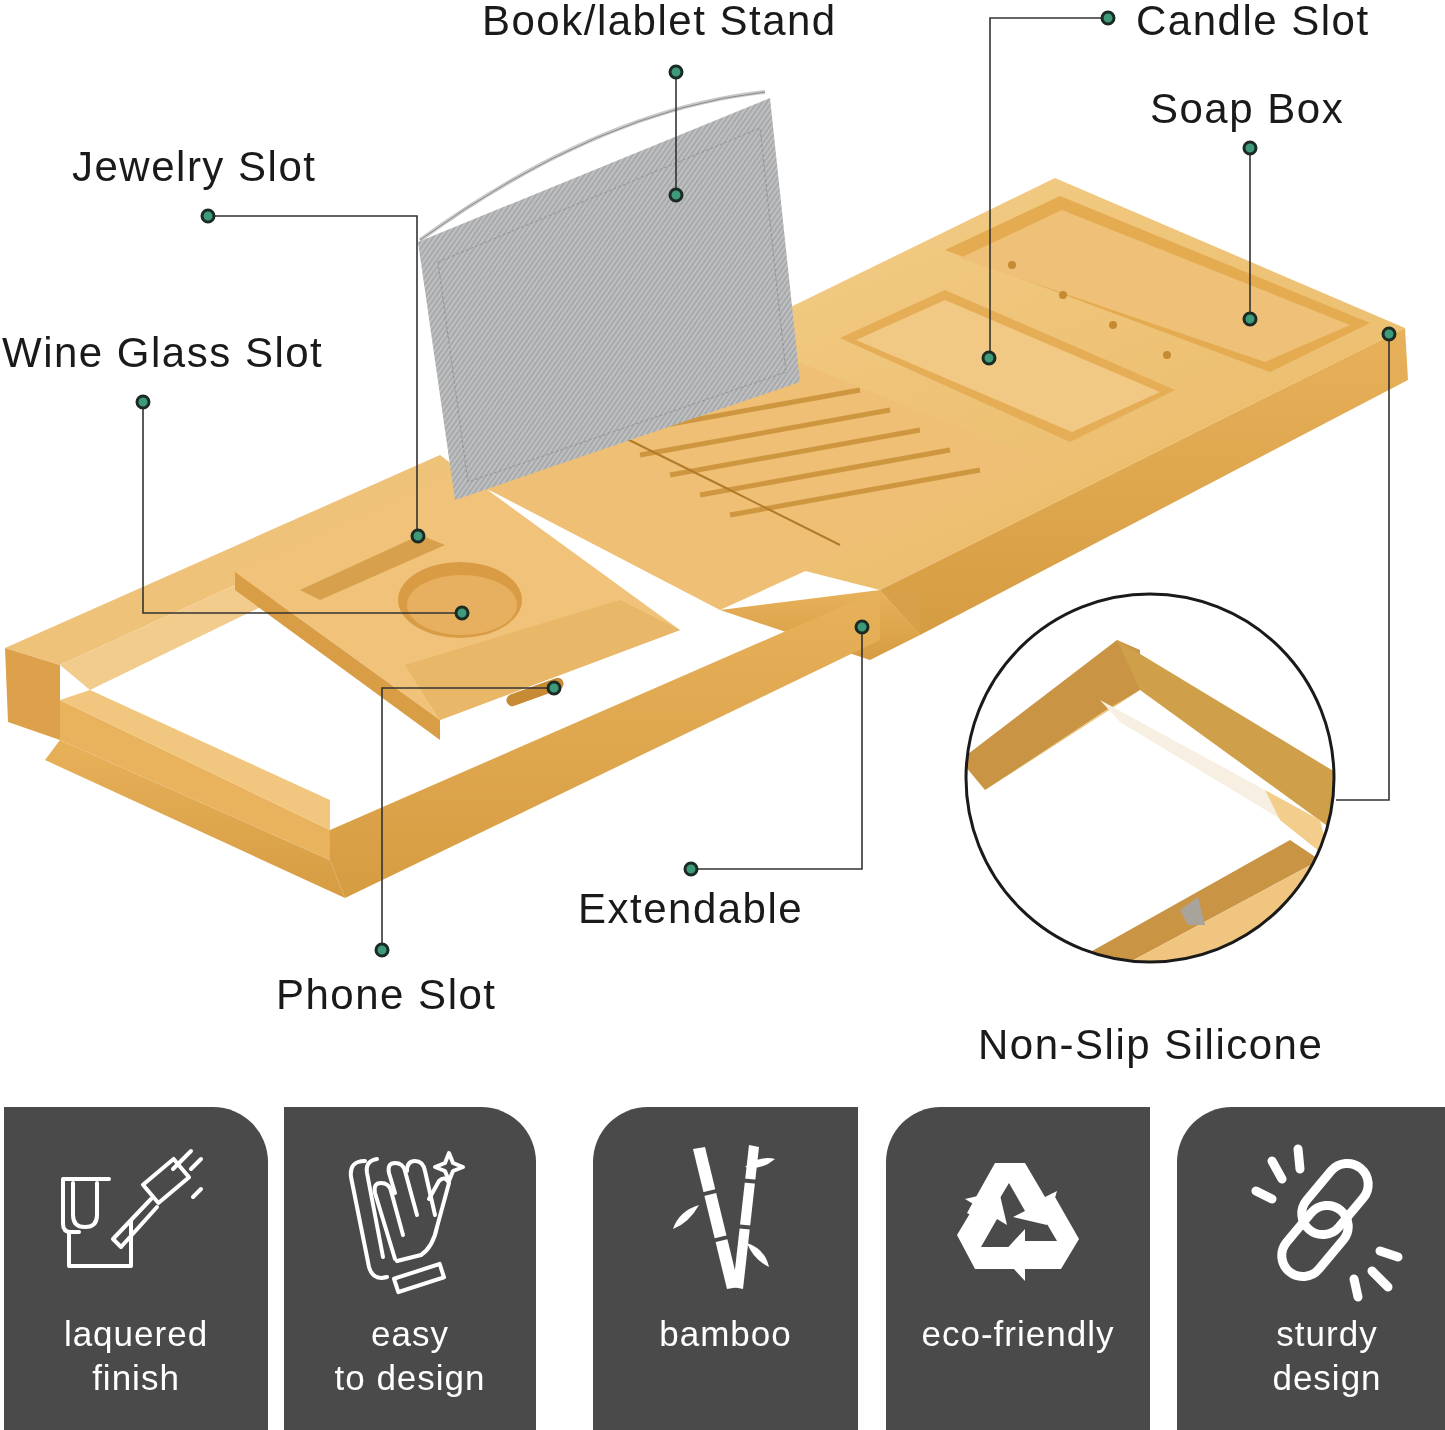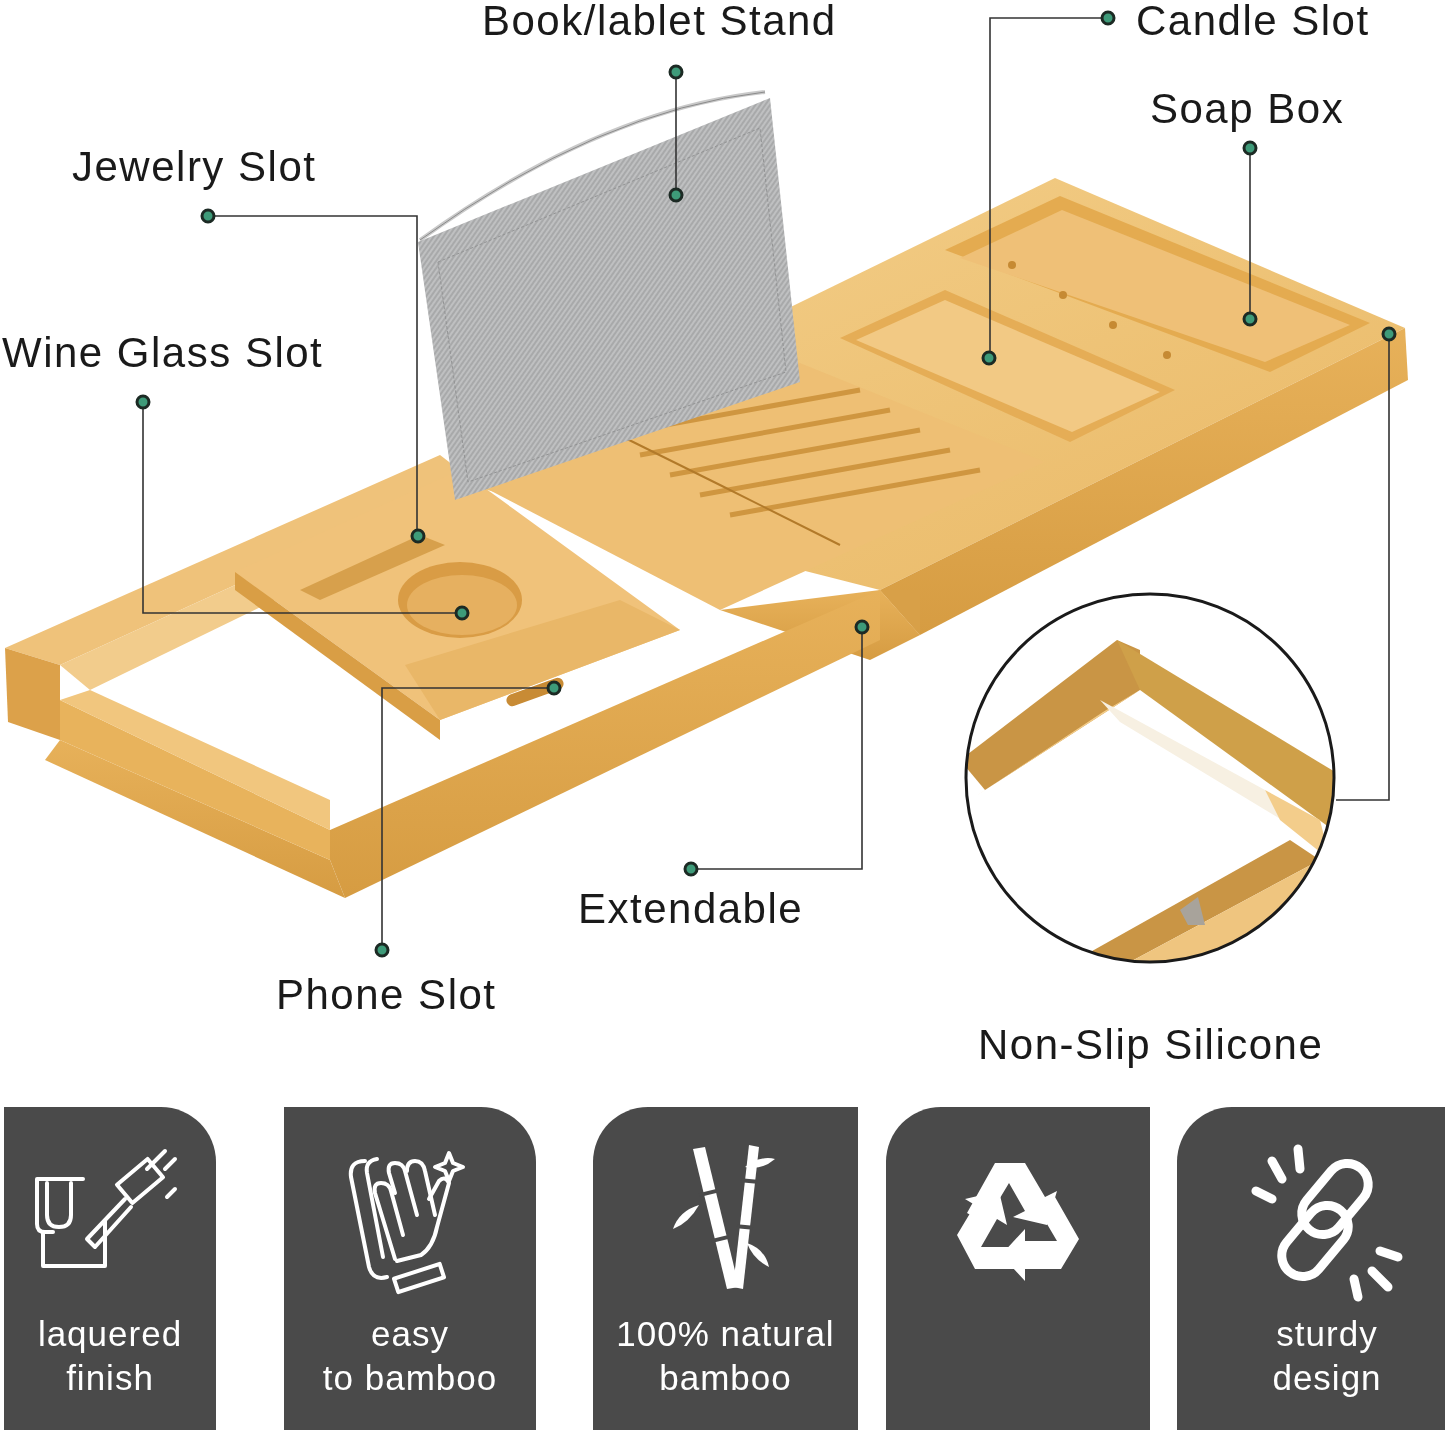--- a/index.html
+++ b/index.html
@@ -137,21 +137,21 @@
 
 <div class="label" style="left:482px; top:0px;text-align:right;">Book/lablet Stand</div>
 <div class="label" style="left:1136px; top:0px;">Candle Slot</div>
 <div class="label" style="left:1150px; top:88px;">Soap Box</div>
 <div class="label" style="left:72px; top:146px;">Jewelry Slot</div>
 <div class="label" style="left:2px; top:332px;">Wine Glass Slot</div>
 <div class="label" style="left:578px; top:888px;">Extendable</div>
 <div class="label" style="left:276px; top:974px;">Phone Slot</div>
 <div class="label" style="left:978px; top:986px;margin-top:38px;">Non-Slip Silicone</div>
 
-<div class="card r" style="left:4px; width:212px;">
+<div class="card r" style="left:4px; width:264px;">
   <svg class="icon" viewBox="0 0 170 170" fill="none" stroke="#fff" stroke-width="4" stroke-linecap="round" stroke-linejoin="round">
     <path d="M12,40 h46 M12,40 v45 q0,8 8,8 h8"></path>
     <path d="M22,44 v32 q0,12 12,12 q12,0 12,-12 v-32"></path>
     <path d="M18,93 v34 h62 v-45"></path>
     <rect x="95" y="30" width="40" height="24" transform="rotate(-40 115 42)"></rect>
     <path d="M100,60 L62,100 l8,8 l36,-40"></path>
     <path d="M140,12 l-18,18 M150,20 l-10,10 M150,50 l-8,8"></path>
   </svg>
   <div class="txt">
       <span>laquered</span>
@@ -165,48 +165,51 @@
     <path d="M52,20 q-12,2 -10,14 l16,84"></path>
     <path d="M70,120 l-20,-66 q-2,-10 6,-10 q8,0 10,8 l12,44"></path>
     <path d="M70,54 l-6,-20 q-2,-10 6,-10 q8,0 10,8 l12,44"></path>
     <path d="M82,32 q0,-10 8,-10 q8,0 10,10 l10,44"></path>
     <path d="M104,60 l10,-18 q6,-6 10,2 l-12,44 q-4,20 -16,28 l-24,6"></path>
     <rect x="70" y="132" width="48" height="14" transform="rotate(-18 94 139)"></rect>
     <path d="M124,14 l4,10 l10,4 l-10,4 l-4,10 l-4,-10 l-10,-4 l10,-4 z"></path>
   </svg>
   <div class="txt">
       <span>easy</span>
-      <span>to bamboo</span>
+      <span>to design</span>
     </div>
 </div>
 
 <div class="card l" style="left:593px; width:265px;">
   <svg class="icon" viewBox="0 0 170 170" fill="#fff">
     <polygon points="52,10 64,8 98,148 86,150"></polygon>
     <polygon points="108,6 118,8 102,150 92,148"></polygon>
     <rect x="58" y="52" width="18" height="4" fill="#4a4a4a" transform="rotate(-14 67 54)"></rect>
     <rect x="70" y="98" width="18" height="4" fill="#4a4a4a" transform="rotate(-14 79 100)"></rect>
     <rect x="100" y="40" width="16" height="4" fill="#4a4a4a" transform="rotate(6 108 42)"></rect>
     <rect x="96" y="86" width="16" height="4" fill="#4a4a4a" transform="rotate(6 104 88)"></rect>
     <path d="M58,66 q-20,6 -26,24 q16,-6 26,-24z"></path>
     <path d="M104,28 q16,-12 30,-8 q-14,12 -30,8z"></path>
     <path d="M106,104 q18,6 22,24 q-16,-8 -22,-24z"></path>
   </svg>
   <div class="txt">
-      <span>100% natural</span>
       <span>bamboo</span>
     </div>
 </div>
 
 <div class="card l" style="left:886px; width:264px;">
   <svg class="icon" viewBox="0 0 170 170" fill="#fff">
     <path d="M62,24 h30 l20,34 l12,-6 l-10,34 l-34,-8 l12,-6 l-16,-28 l-24,40 l-18,-10 z"></path>
     <path d="M24,96 l18,-30 l-10,-6 l34,-8 l8,34 l-10,-6 l-16,28 h40 v22 h-46 z"></path>
     <path d="M146,100 l-18,30 h-36 v12 l-24,-26 l24,-26 v12 h32 l-20,-34 l18,-10 z"></path>
   </svg>
+  <div class="txt">
+      <span>eco-friendly</span>
+      <span></span>
+    </div>
 </div>
 
 <div class="card l" style="left:1177px; width:300px;">
   <svg class="icon" viewBox="0 0 170 170" fill="none" stroke="#fff" stroke-width="9" stroke-linecap="round">
     <rect x="72" y="20" width="42" height="80" rx="21" transform="rotate(40 93 60)"></rect>
     <rect x="52" y="62" width="42" height="80" rx="21" transform="rotate(40 73 102)"></rect>
     <line x1="30" y1="22" x2="40" y2="40"></line>
     <line x1="14" y1="52" x2="30" y2="60"></line>
     <line x1="56" y1="10" x2="58" y2="30"></line>
     <line x1="138" y1="112" x2="156" y2="118"></line>

